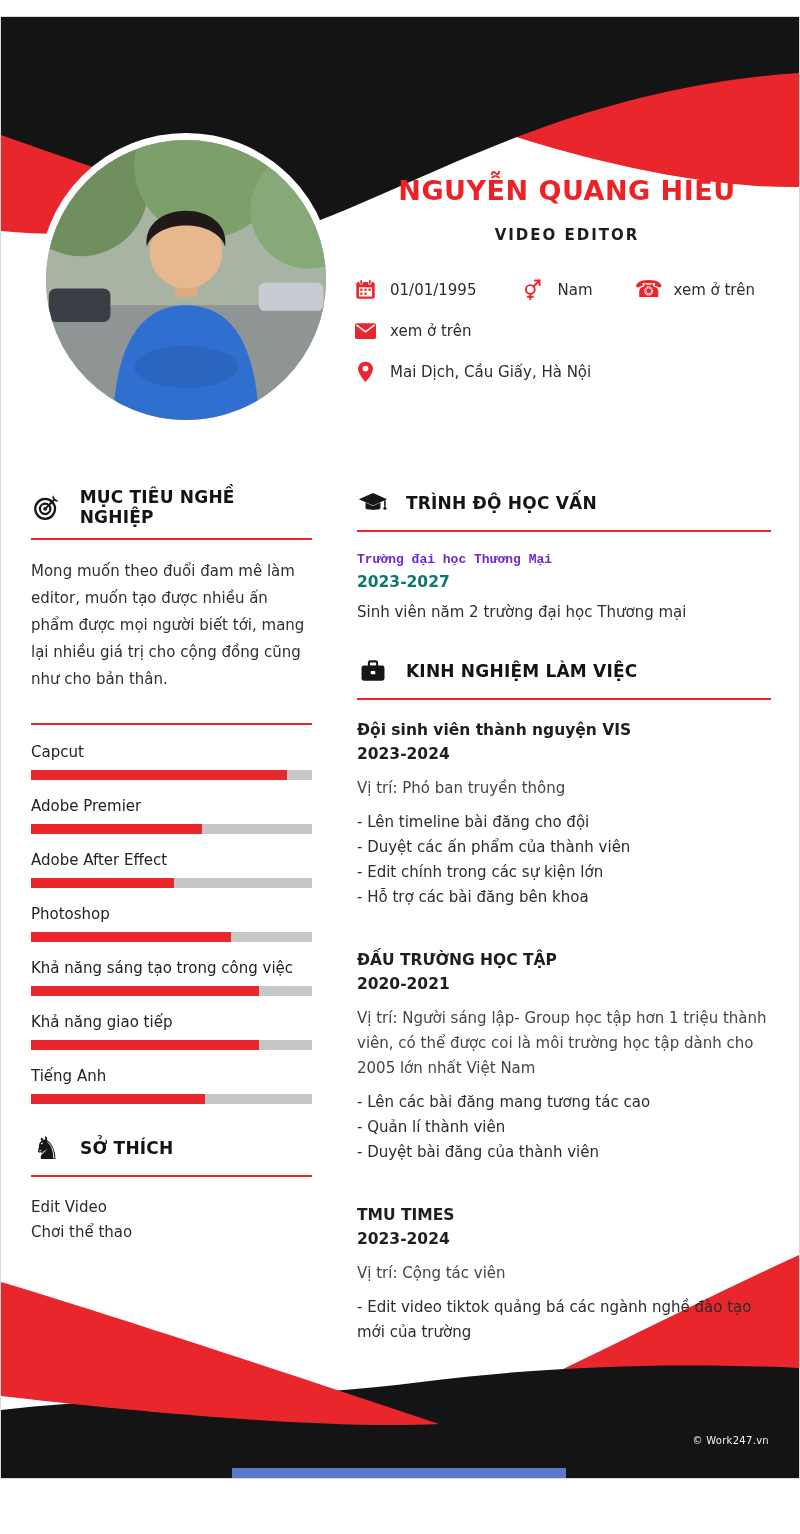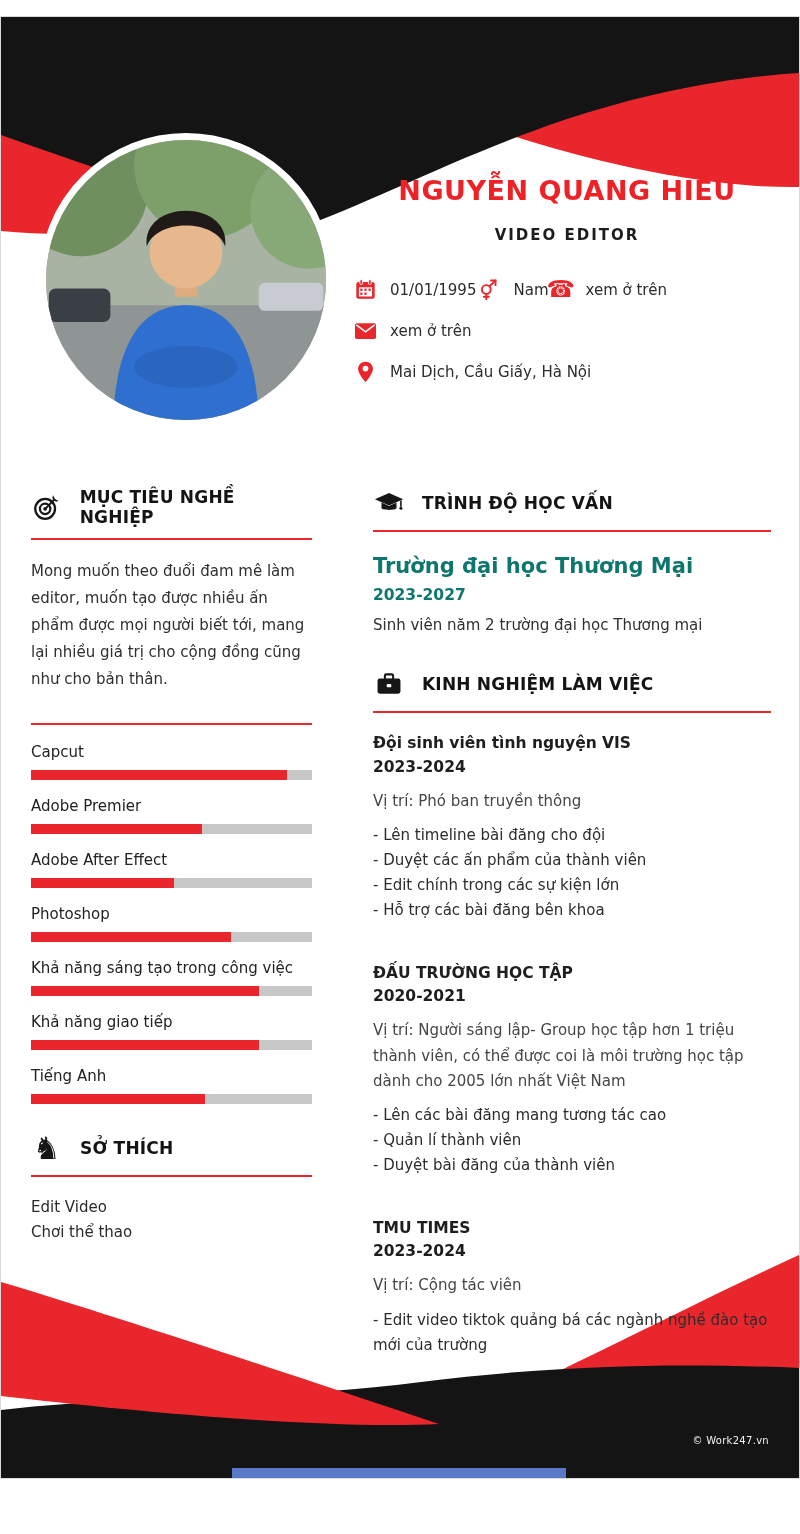--- a/index.html
+++ b/index.html
@@ -14,48 +14,48 @@
   
   .photo { position:absolute; top:116px; left:38px; width:294px; height:294px;
            border-radius:50%; border:7px solid #ffffff; overflow:hidden; background:#9aa79a; z-index:5; }
   .photo svg { display:block; width:100%; height:100%; }
 
   .header-info { position:absolute; top:158px; left:352px; width:428px; z-index:4; }
   .name { font-size:27px; font-weight:bold; color:#ee2226; text-align:center; letter-spacing:.5px; }
   .role { font-size:15px; font-weight:bold; color:#1d1d1d; text-align:center; letter-spacing:2px; margin-top:20px; }
 
   .contacts { margin-top:34px; }
-  .contact-row { display:flex; align-items:center; margin-bottom:21px; }
+  .contact-row { display:flex; align-items:center; gap:44px; margin-bottom:21px; }
   .contact-item { display:flex; align-items:center; gap:13px; font-size:15px; color:#2c2c2c; }
   .cicon { display:inline-flex; align-items:center; justify-content:center; width:24px; }
   .phone-glyph { color:#e8262c; font-size:23px; line-height:1; }
 
   
-  .content { position:absolute; top:470px; left:30px; width:740px; display:flex; gap:61px; z-index:3; }
+  .content { position:absolute; top:470px; left:30px; width:740px; display:flex; gap:45px; z-index:3; }
   .col-left  { flex:0 0 281px; width:281px; }
   .col-right { flex:1; }
 
   .sec-head { display:flex; align-items:center; gap:17px; min-height:32px; }
   .sec-head h2 { font-size:17px; font-weight:bold; color:#141414; letter-spacing:.2px; }
   .sec-icon { display:inline-flex; align-items:center; justify-content:center; width:32px; }
   .knight-glyph { font-size:31px; line-height:1; color:#161616; }
   .sec-rule { height:2px; background:#e8262c; margin:11px 0 18px; }
 
   .objective-text { font-size:15px; line-height:1.8; color:#2f2f2f; }
 
   .section-skills { margin-top:30px; }
   .skill { margin-bottom:17px; }
   .skill-label { font-size:15px; color:#222; margin-bottom:9px; }
   .skill-bar { height:10px; background:#c7c7c7; }
   .skill-fill { height:100%; background:#e8262c; }
 
   .section-hobbies { margin-top:28px; }
   .hobby-item { font-size:15px; line-height:1.65; color:#2a2a2a; }
 
-  .edu-school { font-size:21px; font-weight:bold; color:#0f766e; line-height:1.6; }
+  .edu-school { font-size:13px; font-weight:bold; color:#6d28d9; line-height:1.6;font-family:Liberation Mono, monospace; }
   .edu-years  { font-size:15.5px; font-weight:bold; color:#0f766e; margin-top:2px; }
   .edu-detail { margin-top:13px; font-size:15px; color:#454545; line-height:1.7; }
   .edu-detail2 { margin-top:9px; font-size:15px; color:#2f2f2f; line-height:1.7; }
 
   .section-xp { margin-top:30px; }
   .xp { margin-bottom:38px; }
   .xp-org   { font-size:15.5px; font-weight:bold; color:#1e1e1e; line-height:1.6; }
   .xp-years { font-size:15.5px; font-weight:bold; color:#1e1e1e; margin-top:2px; }
   .xp-pos   { margin-top:13px; font-size:15px; color:#454545; line-height:1.68; }
   .xp-bullets { margin-top:9px; }
@@ -275,21 +275,21 @@
               <rect x="9.5" y="1.5" width="9" height="6" rx="1.5" fill="none" stroke="#161616" stroke-width="2.2"></rect>
               <rect x="1.5" y="6" width="25" height="16.5" rx="2.5" fill="#161616"></rect>
               <rect x="11.5" y="12" width="5" height="3.6" rx="1" fill="#fff"></rect>
             </svg>
           </span>
           <h2>KINH NGHIỆM LÀM VIỆC</h2>
         </div>
         <div class="sec-rule"></div>
         <div>
             <div class="xp">
-              <div class="xp-org">Đội sinh viên tình nguyện VIS</div>
+              <div class="xp-org">Đội sinh viên thành nguyện VIS</div>
               <div class="xp-years">2023-2024</div>
               <div class="xp-pos">Vị trí: Phó ban truyền thông</div>
               <div class="xp-bullets">
                 <div class="xp-bullet">- Lên timeline bài đăng cho đội</div>
                 <div class="xp-bullet">- Duyệt các ấn phẩm của thành viên</div>
                 <div class="xp-bullet">- Edit chính trong các sự kiện lớn</div>
                 <div class="xp-bullet">- Hỗ trợ các bài đăng bên khoa</div>
               </div>
             </div>
             <div class="xp">

